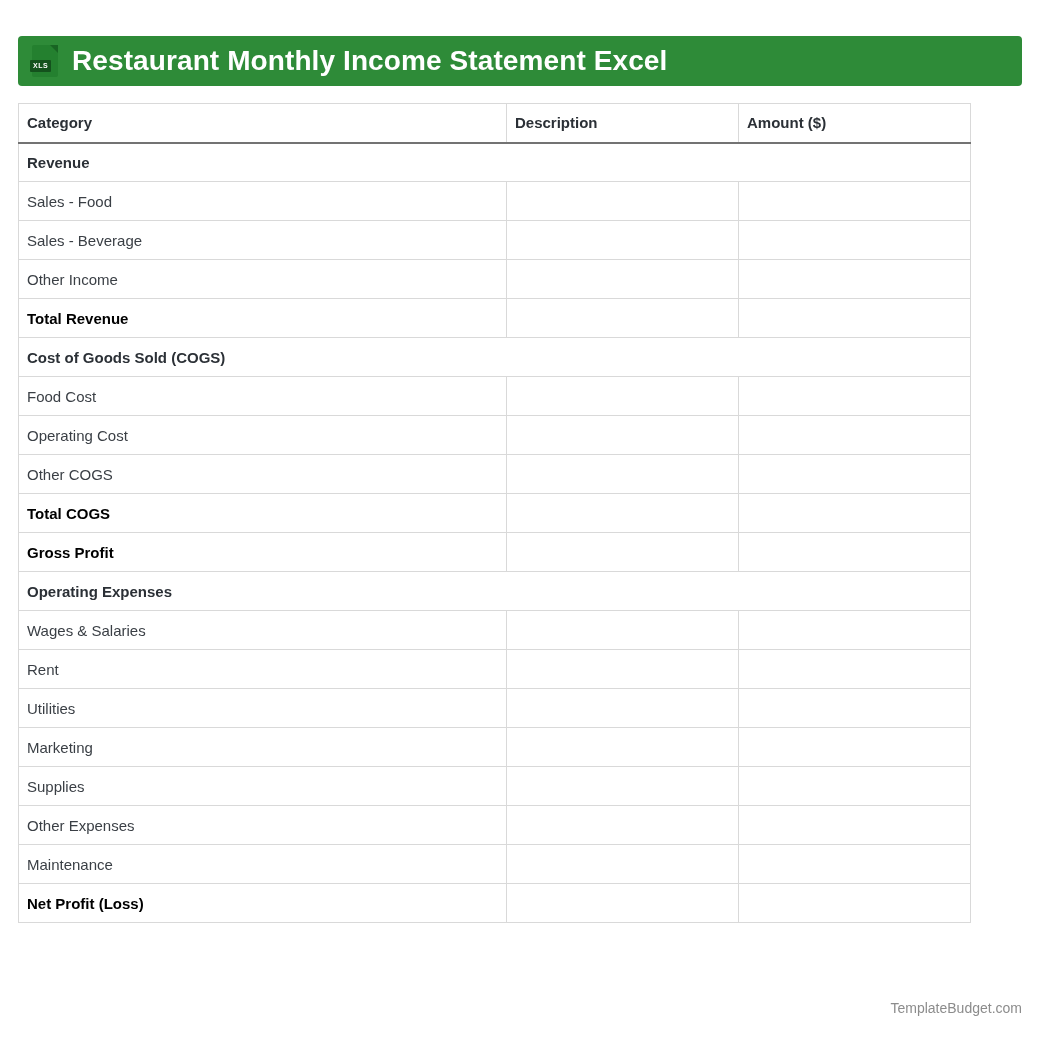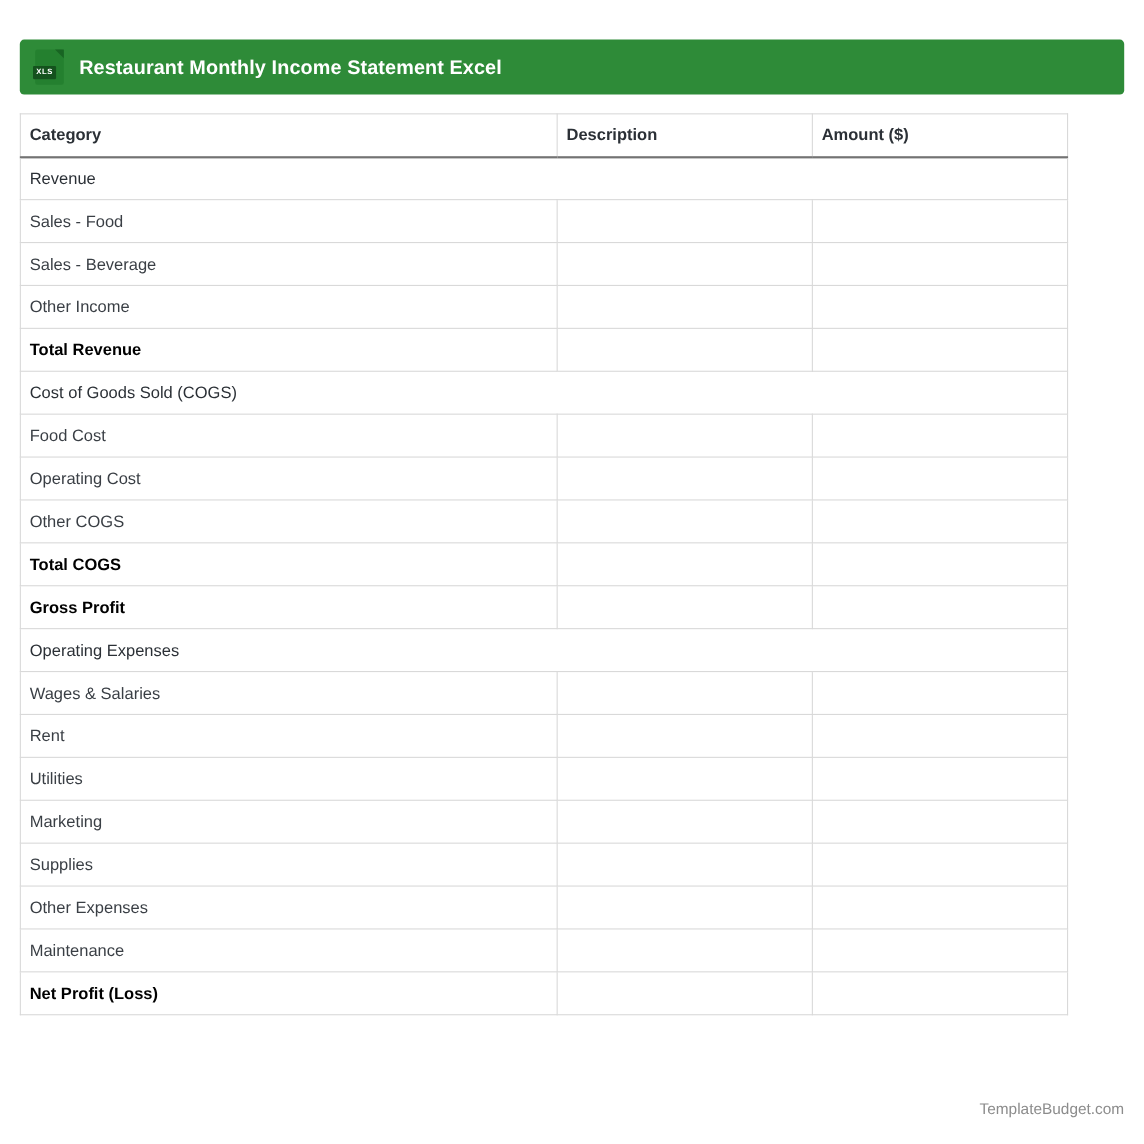--- a/index.html
+++ b/index.html
@@ -72,21 +72,21 @@
     font-weight: bold;
     letter-spacing: 0.5px;
     line-height: 10px;
     padding: 1px 3px;
     border-radius: 1px;
     font-family: "Liberation Sans", sans-serif;
   }
 
   .title-text {
     color: #ffffff;
-    font-size: 18px;
+    font-size: 28px;
     font-weight: bold;
     letter-spacing: 0.1px;
     white-space: nowrap;
   }
 
   
   .table-wrap {
     position: absolute;
     left: 18px;
     top: 103px;
@@ -118,21 +118,21 @@
   }
 
   table.sheet thead th {
     font-weight: bold;
     color: #2b3036;
     border-bottom: 2px solid #737373;
     height: 39px;
   }
 
   tr.section td {
-    font-weight: normal;
+    font-weight: bold;
     color: #2b3036;
   }
 
   tr.total td {
     font-weight: bold;
     color: #000000;
   }
 
   
   .footer {

